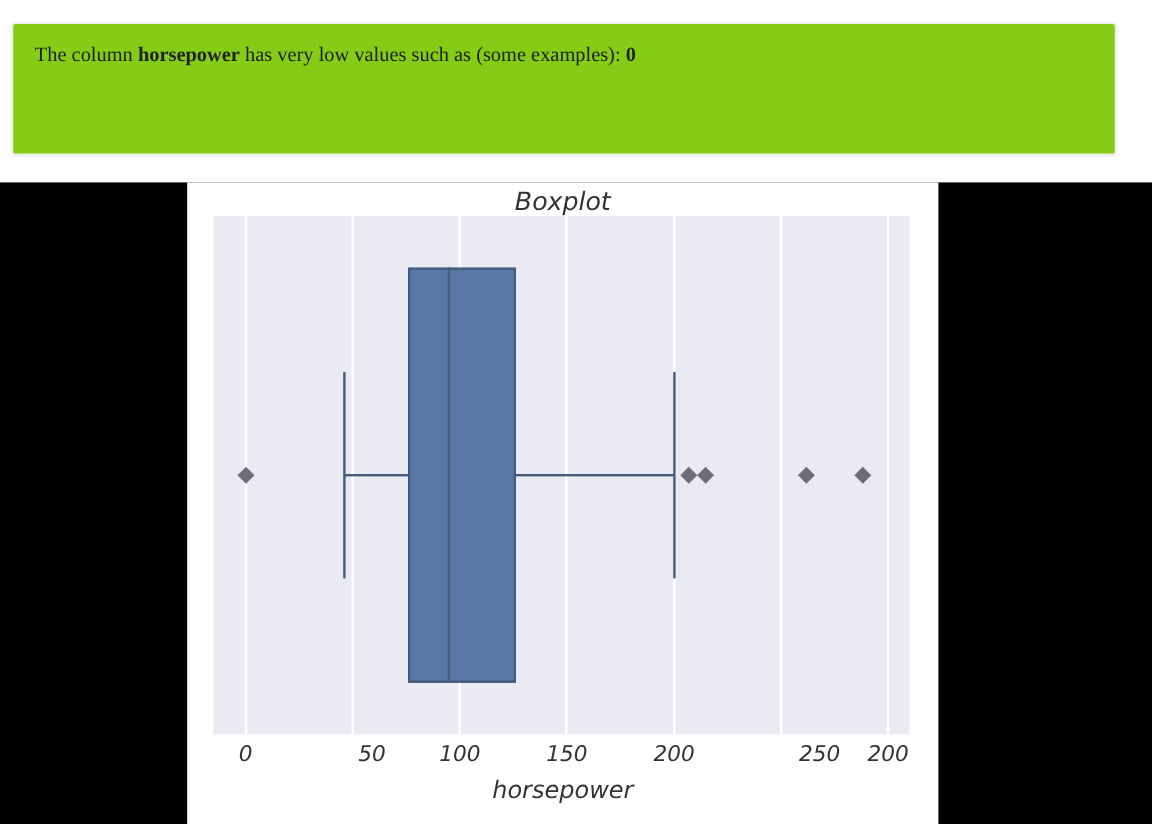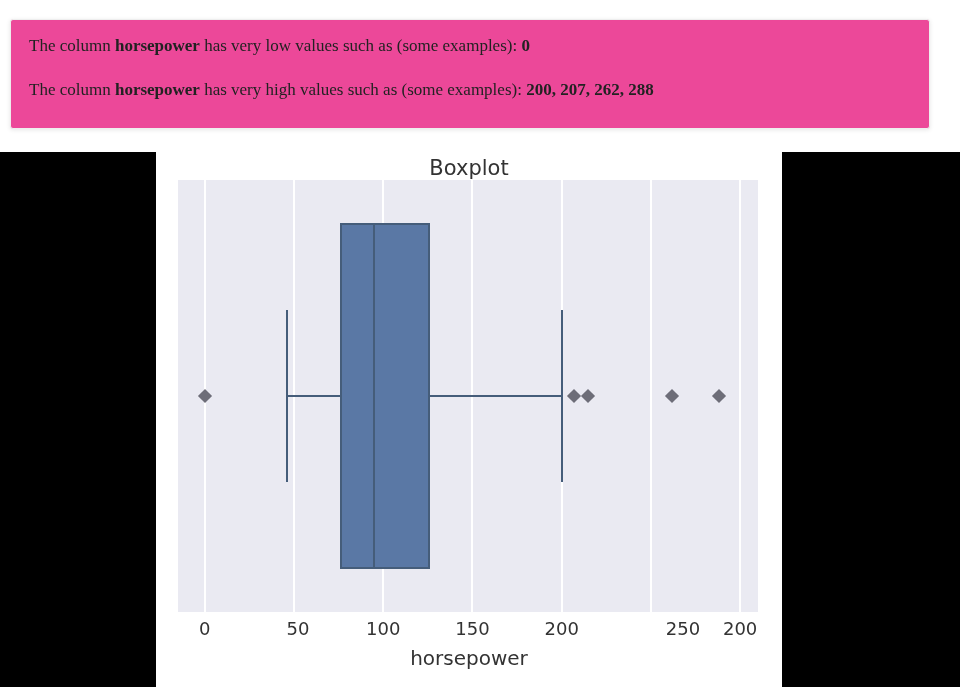--- a/index.html
+++ b/index.html
@@ -13,21 +13,21 @@
     overflow: hidden;
   }
 
   
   .card {
     position: absolute;
     left: 10px;
     top: 19px;
     width: 920px;
     height: 110px;
-    background: #ec4899;
+    background: #84cc16;
     border: 1px solid #eeeeee;
     border-radius: 3px;
     box-shadow: 0 1px 4px rgba(0,0,0,0.10);
     padding: 0 18px;
     box-sizing: border-box;
     font-size: 17px;
     line-height: 1.4;
   }
   .card p {
     margin: 0;
@@ -37,20 +37,21 @@
   .card b { font-weight: 700; }
 
   
   .plot-strip {
     position: absolute;
     left: 0;
     top: 152px;
     width: 960px;
     height: 535px;
     background: #000000;
+    font-style: italic;
   }
   .plot {
     position: absolute;
     left: 156px;
     top: 0;
     width: 626px;
     height: 535px;
     background: #ffffff;
     font-family: "DejaVu Sans", Arial, Helvetica, sans-serif;
     color: #333333;
@@ -146,23 +147,20 @@
     color: #333333;
   }
 </style>
 </head>
 <body>
 
 <div class="card">
   <p class="first">
     <span>The column </span><b>horsepower</b><span> has very low values such as (some examples): </span><b>0</b>
   </p>
-  <p class="second">
-    <span>The column </span><b>horsepower</b><span> has very high values such as (some examples): </span><b>200, 207, 262, 288</b>
-  </p>
 </div>
 
 <div class="plot-strip">
   <div class="plot">
     <div class="plot-title">Boxplot</div>
 
     <div class="axes" id="axes">
 
     <div class="grid" style="left: 25.7692px;"></div>
         <div class="grid" style="left: 115px;"></div>
@@ -179,21 +177,21 @@
         <div class="median" style="left: 195.308px; top: 43.2px; height: 345.6px;"></div>
         <div class="diamond" style="left: 21.7692px; top: 211px;"></div>
         <div class="diamond" style="left: 391.185px; top: 211px;"></div>
         <div class="diamond" style="left: 405.462px; top: 211px;"></div>
         <div class="diamond" style="left: 489.338px; top: 211px;"></div>
         <div class="diamond" style="left: 535.738px; top: 211px;"></div>
       </div>
 
     <div class="xticks" id="xticks">
         <div class="xtick" style="left: 26.7692px;">0</div>
-        <div class="xtick" style="left: 120px;">50</div>
+        <div class="xtick" style="left: 132px;">50</div>
         <div class="xtick" style="left: 205.231px;">100</div>
         <div class="xtick" style="left: 294.462px; text-align: center;">150</div>
         <div class="xtick" style="left: 383.692px; text-align: center;">200</div>
         <div class="xtick" style="left: 472.923px; margin-left: 32px;">250</div>
         <div class="xtick" style="left: 562.154px;">200</div>
       </div>
 
     <div class="xlabel">horsepower</div>
   </div>
 </div>

